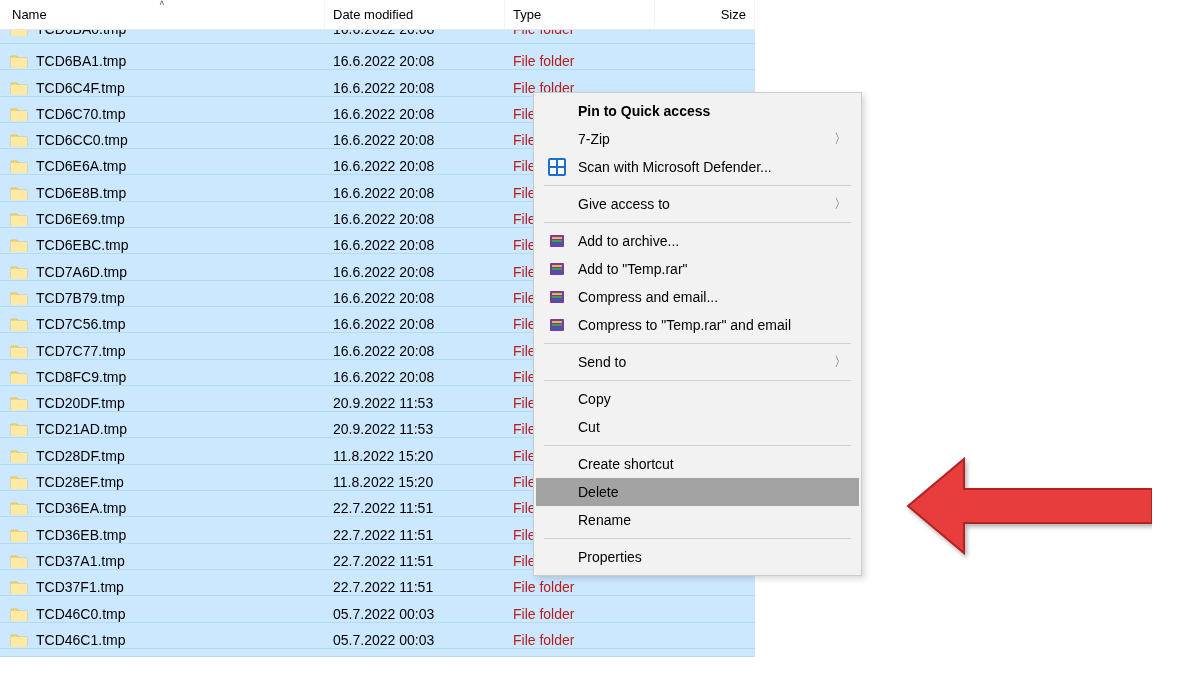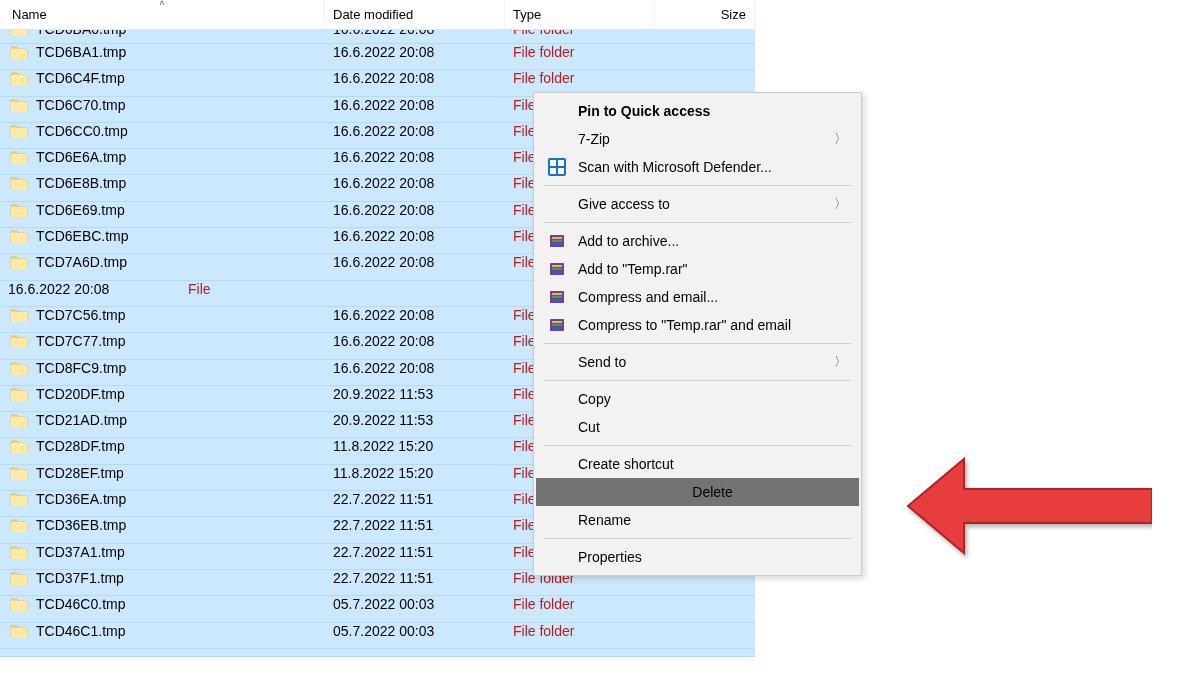--- a/index.html
+++ b/index.html
@@ -47,21 +47,21 @@
     top: -2px;
     left: 50%;
     transform: translateX(-50%);
     font-size: 9px;
     color: #555;
   }
   .file-list { width: 100%; }
   .file-row {
     display: flex;
     height: 26.3px;
-    align-items: flex-start;
+    align-items: flex-end;
     background: #cce8ff;
     border-bottom: 1px solid #b5daf4;
     font-size: 14px;
   }
   .file-row .cell { padding: 0 8px; }
   .file-row .cell-name {
     width: 325px;
     display: flex;
     align-items: center;
     gap: 8px;
@@ -104,21 +104,21 @@
     height: 28px;
     display: flex;
     align-items: center;
     padding: 0 12px 0 42px;
     position: relative;
     cursor: default;
     color: #000;
   }
   .menu-item.bold { font-weight: 600; }
   .menu-item:hover,
-  .menu-item.highlight { background: #737373; justify-content: center; }
+  .menu-item.highlight { background: #a3a3a3; }
   .menu-item .chevron {
     position: absolute;
     right: 12px;
     top: 50%;
     transform: translateY(-50%);
     color: #555;
     font-size: 13px;
   }
   .menu-item .mi-icon {
     position: absolute;
@@ -319,20 +319,29 @@
               <path d="M1 4 h16 v9 a1 1 0 0 1 -1 1 h-14 a1 1 0 0 1 -1 -1 z" fill="#ffe9a3"></path>
             </svg>
           </span>
           <span>TCD7A6D.tmp</span>
         </div>
         <div class="cell cell-date">16.6.2022 20:08</div>
         <div class="cell cell-type">File</div>
         <div class="cell cell-size"></div>
       </div>
       <div class="file-row">
+        <div class="cell cell-name">
+          <span class="folder-icon">
+            <svg viewBox="0 0 18 14">
+              <path d="M1 2 h6 l2 2 h8 v9 a1 1 0 0 1 -1 1 h-14 a1 1 0 0 1 -1 -1 z" fill="#f7d774" stroke="#d6ad3b" stroke-width="0.6"></path>
+              <path d="M1 4 h16 v9 a1 1 0 0 1 -1 1 h-14 a1 1 0 0 1 -1 -1 z" fill="#ffe9a3"></path>
+            </svg>
+          </span>
+          <span>TCD7B79.tmp</span>
+        </div>
         <div class="cell cell-date">16.6.2022 20:08</div>
         <div class="cell cell-type">File</div>
         <div class="cell cell-size"></div>
       </div>
       <div class="file-row">
         <div class="cell cell-name">
           <span class="folder-icon">
             <svg viewBox="0 0 18 14">
               <path d="M1 2 h6 l2 2 h8 v9 a1 1 0 0 1 -1 1 h-14 a1 1 0 0 1 -1 -1 z" fill="#f7d774" stroke="#d6ad3b" stroke-width="0.6"></path>
               <path d="M1 4 h16 v9 a1 1 0 0 1 -1 1 h-14 a1 1 0 0 1 -1 -1 z" fill="#ffe9a3"></path>

